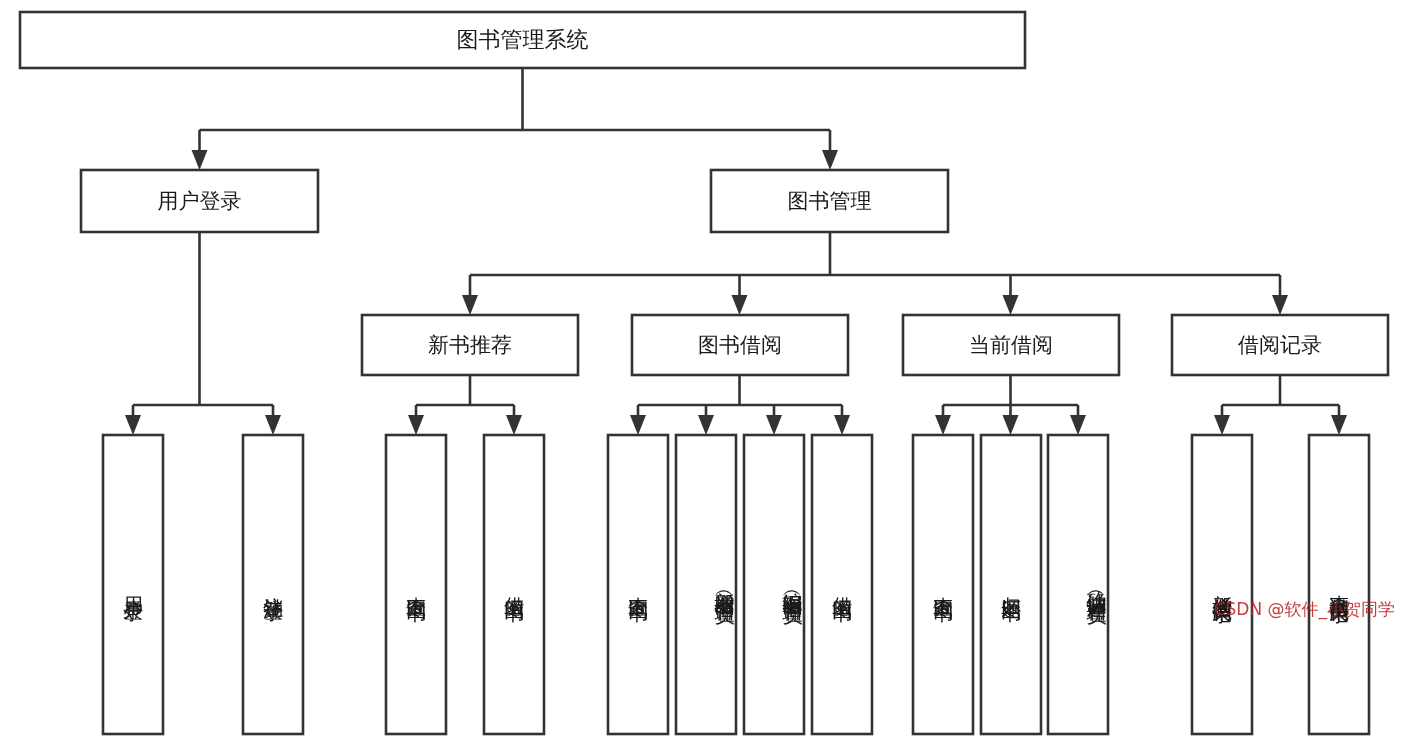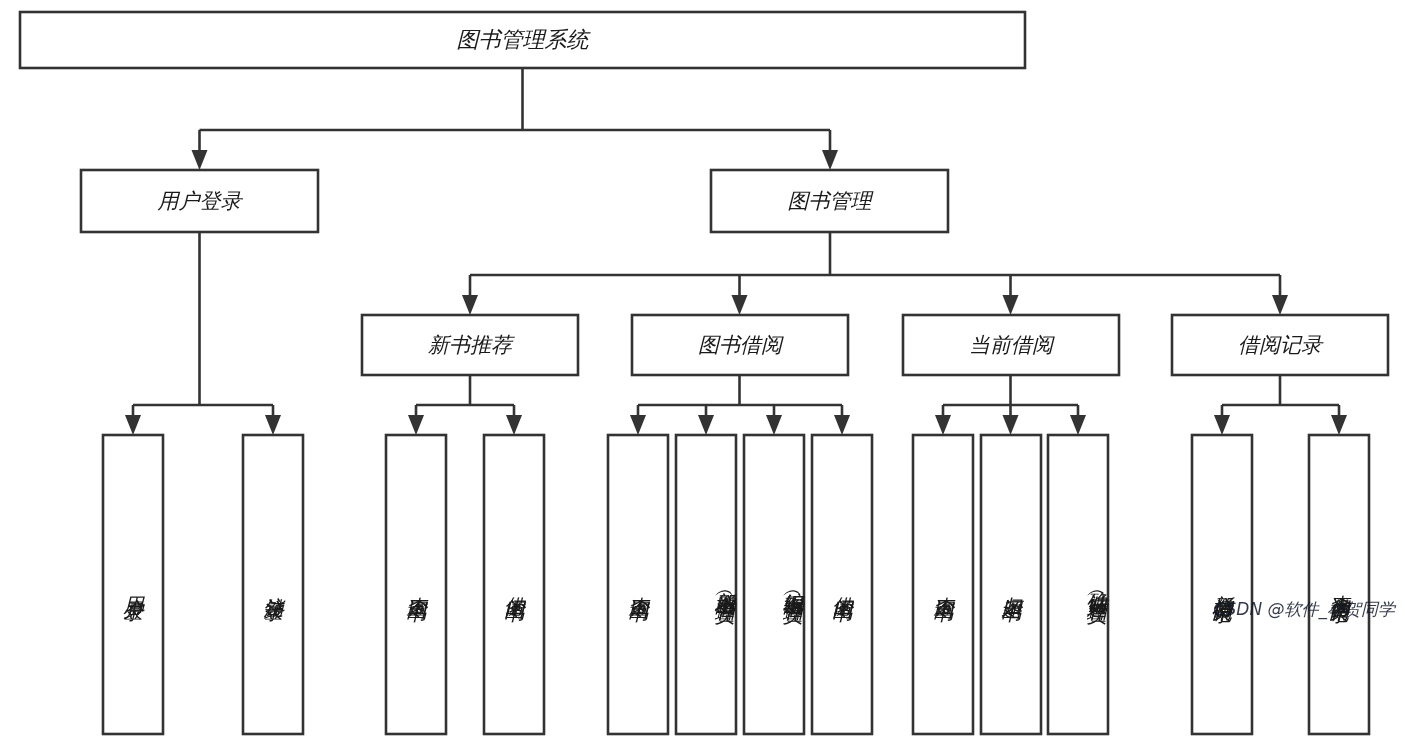--- a/index.html
+++ b/index.html
@@ -11,21 +11,20 @@
     width: 1405px;
     height: 747px;
     font-family: "DejaVu Sans", "Liberation Sans", sans-serif;
     overflow: hidden;
     position: relative;
   }
   #diagram-root {
     position: relative;
     width: 1405px;
     height: 625px;
-    font-style: italic;
   }
   svg.diagram {
     position: absolute;
     top: 0;
     left: 0;
     width: 1405px;
     height: 747px;
     display: block;
   }
   .node-rect {
@@ -74,21 +73,21 @@
     text-align: center;
     white-space: nowrap;
     pointer-events: none;
   }
   .watermark {
     position: absolute;
     right: 10px;
     bottom: 4px;
     font-family: "DejaVu Sans", "Liberation Sans", sans-serif;
     font-size: 17px;
-    color: #0f172a;
+    color: #b91c1c;
     opacity: 0.85;
     white-space: nowrap;
   }
 </style>
 </head>
 <body>
 
 <div id="diagram-root">
 
   <svg class="diagram" viewBox="0 0 1405 747">

